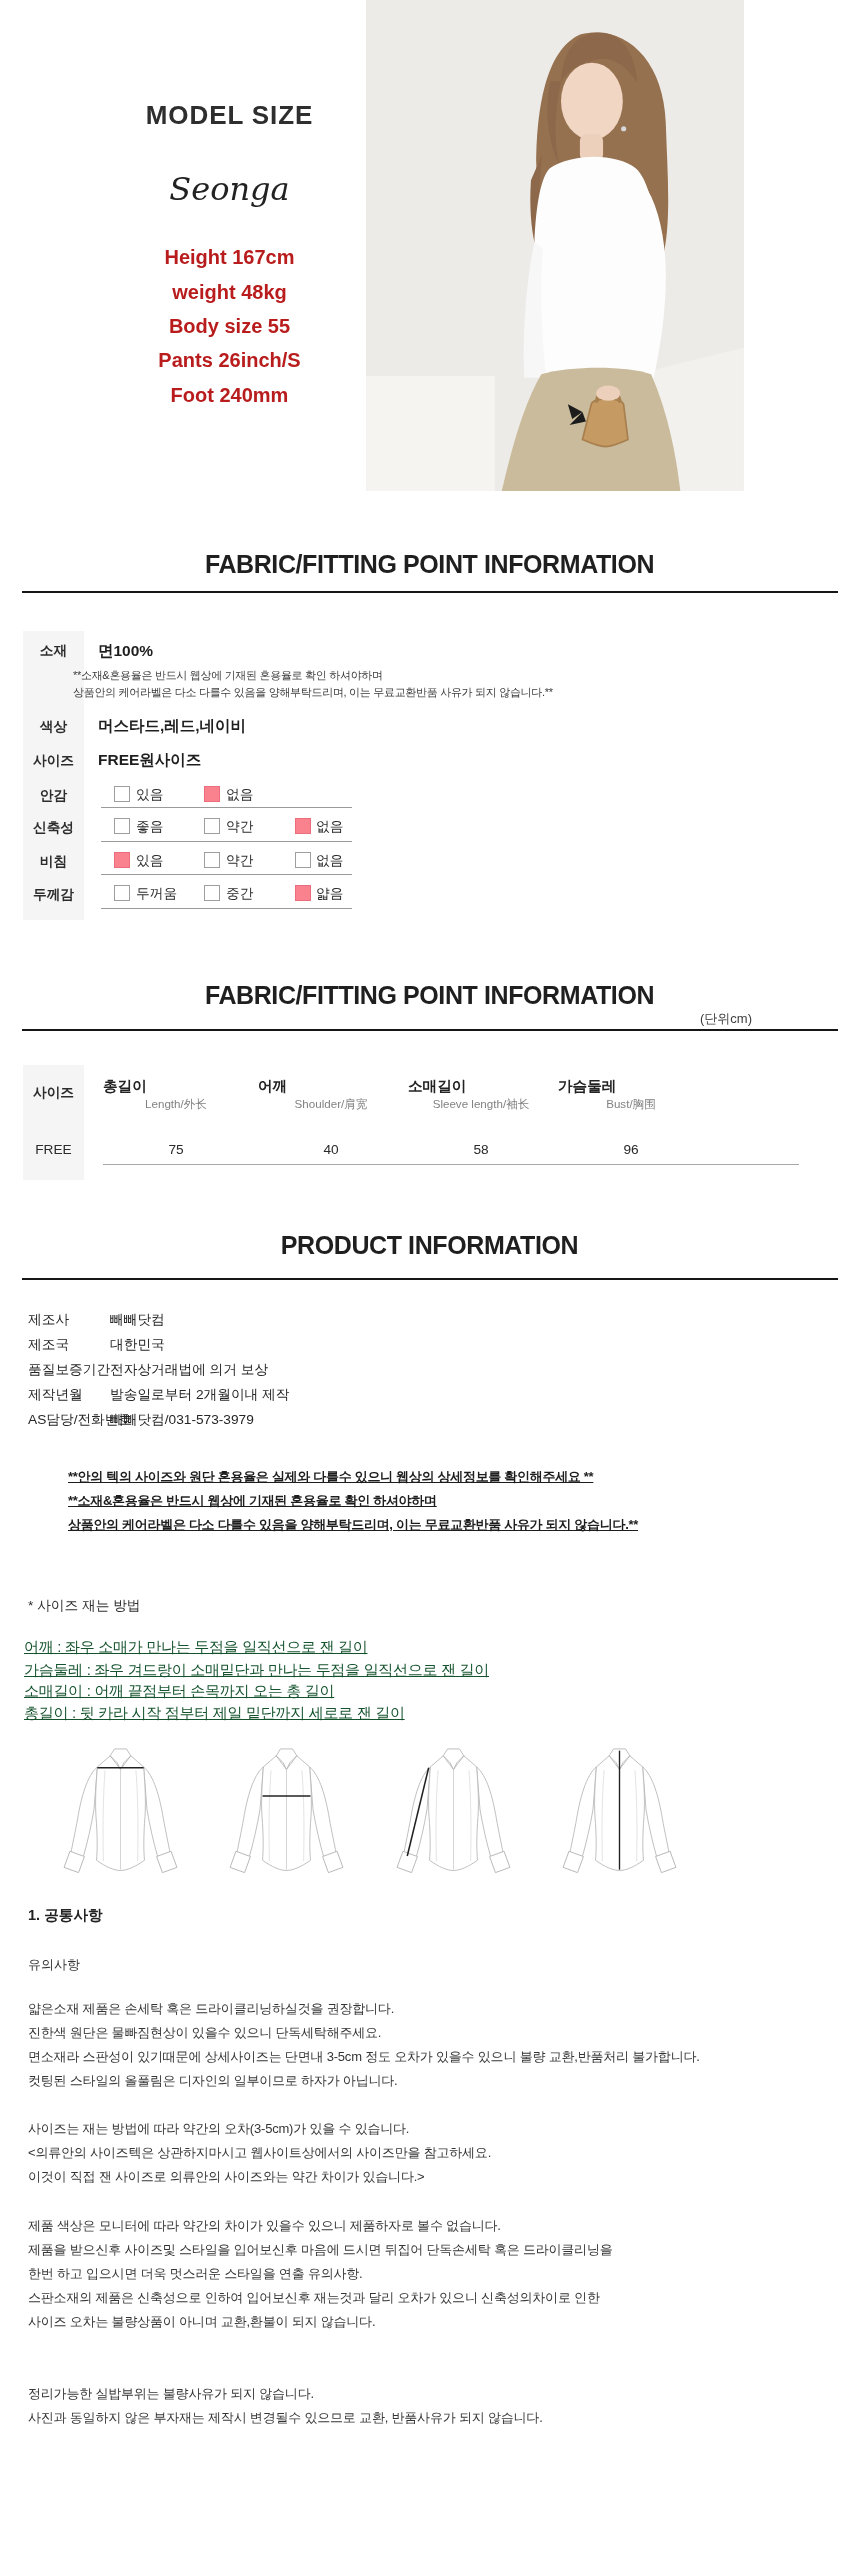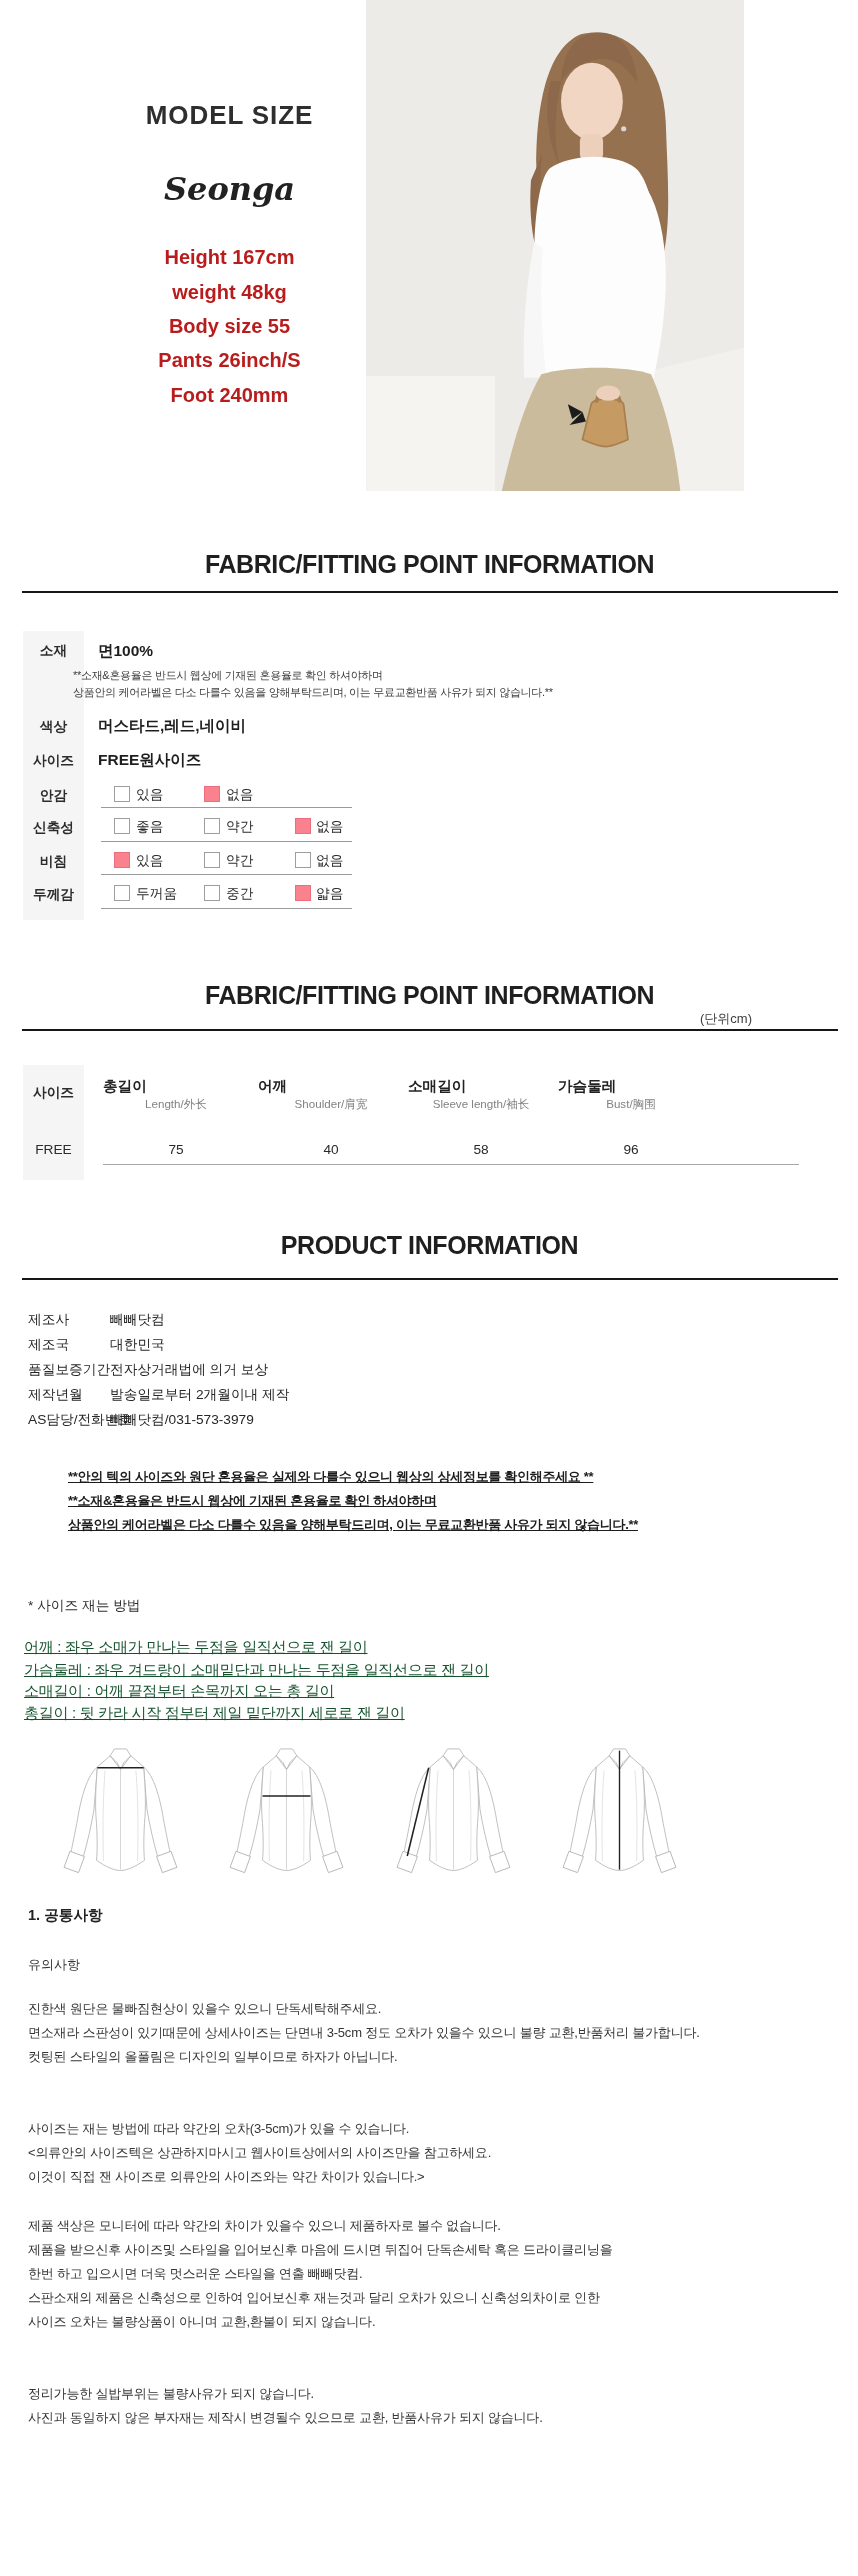--- a/index.html
+++ b/index.html
@@ -5,21 +5,21 @@
   html,body{margin:0;padding:0;background:#ffffff;}
   #page{position:relative;width:859px;height:2576px;background:#ffffff;
         font-family:"Liberation Sans",sans-serif;color:#333;overflow:hidden;}
   .abs{position:absolute;}
   .section-title{width:859px;text-align:center;font-size:25px;font-weight:bold;
                  color:#1f1f1f;letter-spacing:-0.4px;}
   .hr{height:1.7px;background:#161616;left:21.5px;width:816px;}
   .model-title{left:58px;width:343px;text-align:center;font-size:26px;font-weight:bold;
                color:#2e2e2e;letter-spacing:0.9px;}
   .model-name{left:58px;width:343px;text-align:center;font-size:32px;font-style:italic;
-              font-family:"DejaVu Serif",serif;color:#222;font-weight:bold;}
+              font-family:"DejaVu Serif",serif;color:#222;}
   .model-spec{left:58px;width:343px;text-align:center;font-size:20px;color:#b91c1c;
               height:34px;line-height:34px;font-weight:bold;}
   .photo{left:366px;top:0;width:378px;height:491px;background:#edebe8;}
   .lbl-col{background:#f5f5f5;}
   .tbl-label{left:23px;width:61px;text-align:center;font-size:13.7px;color:#2c2c2c;font-weight:bold;}
   .tbl-value{left:73px;font-size:15.5px;font-weight:bold;color:#1e1e1e;margin-left:25px;}
   .tbl-note{left:73px;font-size:11px;color:#3c3c3c;letter-spacing:-0.3px;}
   .chk{width:13.7px;height:13.7px;border:0.9px solid #9e9e9e;background:#fff;display:inline-block;}
   .chk.checked{background:#f9828e;border-color:#ec6d7b;}
   .chk-label{font-size:13.7px;color:#2c2c2c;}
@@ -206,35 +206,36 @@
     <svg class="shirt" style="position:absolute;left:551px" viewBox="0 0 160 170">
       <use href="#shirt-base"></use>
         <line x1="80" y1="11" x2="80" y2="150" stroke="#222" stroke-width="1.6"></line>
     </svg>
   </div>
 
   <div class="abs" style="left:28px;top:1906px;font-size:14.6px;font-weight:bold;color:#222">1. 공통사항</div>
   <div class="abs" style="left:28px;top:1956px;font-size:13px;color:#333">유의사항</div>
 
   <div class="abs notes-group" style="top:1997px">
+    <div class="note-line">얇은소재 제품은 손세탁 혹은 드라이클리닝하실것을 권장합니다.</div>
     <div class="note-line">진한색 원단은 물빠짐현상이 있을수 있으니 단독세탁해주세요.</div>
     <div class="note-line">면소재라 스판성이 있기때문에 상세사이즈는 단면내 3-5cm 정도 오차가 있을수 있으니 불량 교환,반품처리 불가합니다.</div>
     <div class="note-line">컷팅된 스타일의 올풀림은 디자인의 일부이므로 하자가 아닙니다.</div>
   </div>
 
   <div class="abs notes-group" style="top:2117px">
     <div class="note-line">사이즈는 재는 방법에 따라 약간의 오차(3-5cm)가 있을 수 있습니다.</div>
     <div class="note-line">&lt;의류안의 사이즈텍은 상관하지마시고 웹사이트상에서의 사이즈만을 참고하세요.</div>
     <div class="note-line">이것이 직접 잰 사이즈로 의류안의 사이즈와는 약간 차이가 있습니다.&gt;</div>
   </div>
 
   <div class="abs notes-group" style="top:2214px">
     <div class="note-line">제품 색상은 모니터에 따라 약간의 차이가 있을수 있으니 제품하자로 볼수 없습니다.</div>
     <div class="note-line">제품을 받으신후 사이즈및 스타일을 입어보신후 마음에 드시면 뒤집어 단독손세탁 혹은 드라이클리닝을</div>
-    <div class="note-line">한번 하고 입으시면 더욱 멋스러운 스타일을 연출 빼빼닷컴.</div>
+    <div class="note-line">한번 하고 입으시면 더욱 멋스러운 스타일을 연출 유의사항.</div>
     <div class="note-line">스판소재의 제품은 신축성으로 인하여 입어보신후 재는것과 달리 오차가 있으니 신축성의차이로 인한</div>
     <div class="note-line">사이즈 오차는 불량상품이 아니며 교환,환불이 되지 않습니다.</div>
   </div>
 
   <div class="abs notes-group" style="top:2382px">
     <div class="note-line">정리가능한 실밥부위는 불량사유가 되지 않습니다.</div>
     <div class="note-line">사진과 동일하지 않은 부자재는 제작시 변경될수 있으므로 교환, 반품사유가 되지 않습니다.</div>
   </div>
 
 </div>

